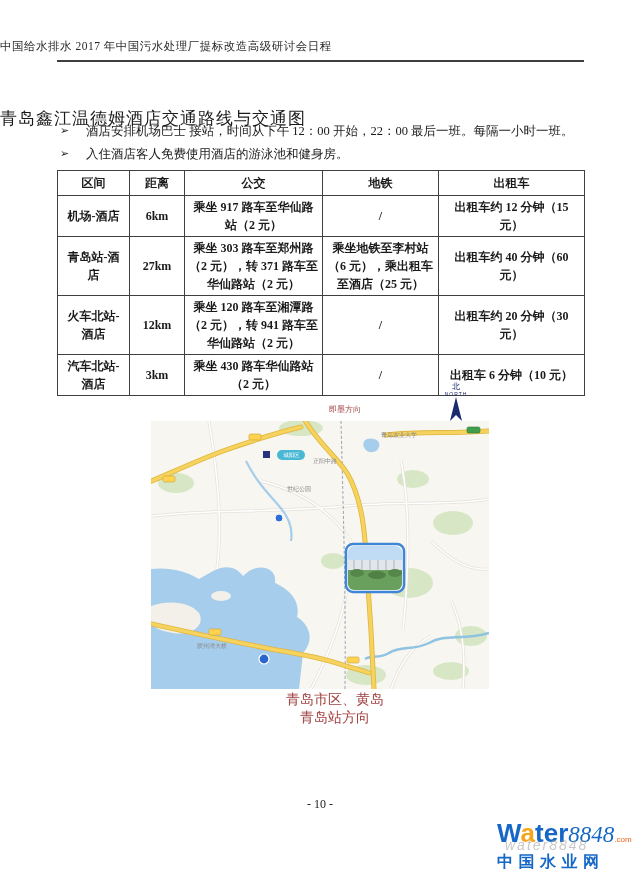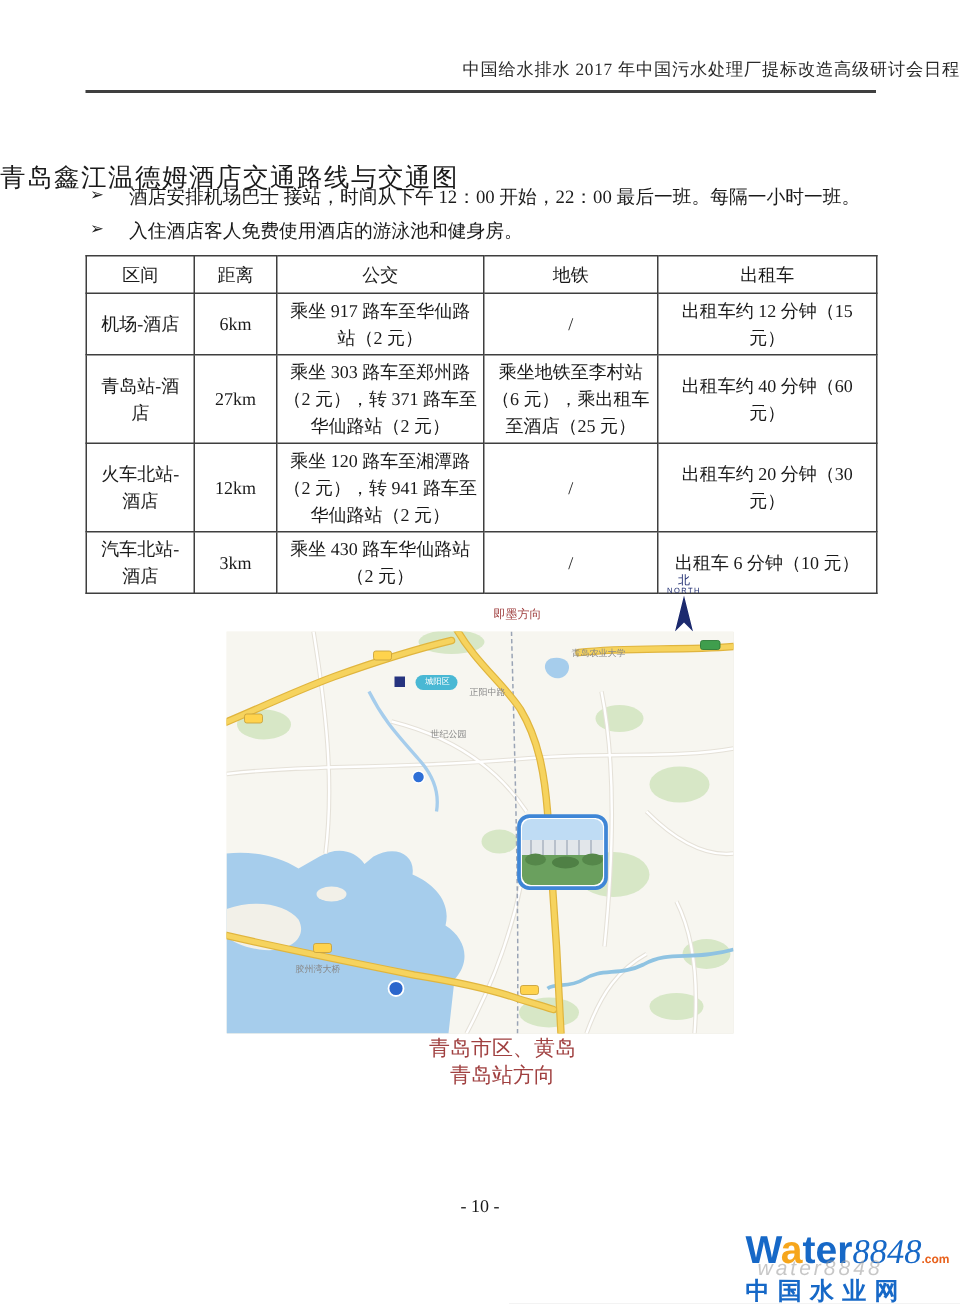--- a/index.html
+++ b/index.html
@@ -1,33 +1,33 @@
 <!DOCTYPE html>
 <html><head>
 <meta charset="utf-8">
 <style>
   html,body{margin:0;padding:0;background:#e9e9e9;}
   .page{position:relative;width:640px;height:869px;margin:0 auto;background:#ffffff;
         font-family:"Liberation Serif","DejaVu Serif",serif;color:#1a1a1a;overflow:hidden;}
 
-  .doc-header{position:absolute;top:39px;left:0;width:100%;text-align:right;
+  .doc-header{position:absolute;top:39px;left:0;width:100%;text-align:left;
               font-size:11.5px;color:#2a2a2a;letter-spacing:.5px;}
   .header-rule{position:absolute;top:60px;left:57px;width:527px;height:2px;background:#3f3f3f;}
 
   .doc-title{position:absolute;top:107px;left:0;width:100%;text-align:left;
              font-size:17px;font-weight:normal;letter-spacing:1px;}
 
   .bullets{position:absolute;top:124px;left:60px;width:520px;font-size:12.5px;}
   .bullet{display:flex;margin-bottom:7px;line-height:1.25;}
   .bullet .glyph{width:26px;flex:0 0 26px;font-size:11px;color:#222;}
 
   .transport-table{position:absolute;top:170px;left:57px;width:527px;border-collapse:collapse;
                    font-size:12px;table-layout:fixed;}
   .transport-table th,.transport-table td{border:1px solid #3f3f3f;text-align:center;
-                   vertical-align:middle;padding:2px 4px;line-height:1.5;font-weight:normal;}
+                   vertical-align:middle;padding:2px 4px;line-height:1.5;font-weight:bold;}
   .transport-table th{height:20px;}
 
   .north-box{position:absolute;top:383px;left:435px;width:42px;text-align:center;color:#1c2a6e;}
   .north-box .n-cn{font-size:8px;line-height:8px;}
   .north-box .n-en{font-size:5px;line-height:6px;letter-spacing:1px;font-family:"Liberation Sans",sans-serif;}
 
   .dir-top{position:absolute;top:404px;left:280px;width:130px;text-align:center;
            font-size:8px;color:#a04040;}
   .dir-bottom{position:absolute;top:691px;left:250px;width:170px;text-align:center;
               font-size:14px;color:#a04040;line-height:1.3;}
@@ -40,21 +40,21 @@
   .pill-label{position:absolute;top:30px;left:127px;width:27px;text-align:center;font-size:5.5px;
               color:#ffffff;font-family:"Liberation Sans",sans-serif;line-height:9px;}
 
   .page-number{position:absolute;top:797px;left:0;width:100%;text-align:center;font-size:12px;}
 
   .logo{position:absolute;top:820px;left:497px;width:143px;height:46px;font-family:"Liberation Sans",sans-serif;}
   .logo-line1{white-space:nowrap;line-height:26px;}
   .seg-blue{color:#1668c7;font-weight:bold;font-size:26px;}
   .seg-orange{color:#f6a61c;font-weight:bold;font-size:26px;}
   .seg-num{color:#1668c7;font-weight:normal;font-style:italic;font-size:23px;font-family:"Liberation Serif",serif;}
-  .seg-com{color:#e8611c;font-weight:bold;font-size:8px;}
+  .seg-com{color:#e8611c;font-weight:normal;font-size:8px;}
   .logo-sub{color:#1668c7;font-weight:bold;font-size:16px;letter-spacing:5.5px;line-height:18px;}
   .logo-watermark{position:absolute;top:17px;left:8px;font-size:14px;font-style:italic;
                   color:#9a9a9a;opacity:.55;letter-spacing:2px;pointer-events:none;}
 </style>
 </head>
 <body>
 
 <div class="page">
 
   <div class="doc-header">中国给水排水 2017 年中国污水处理厂提标改造高级研讨会日程</div>

